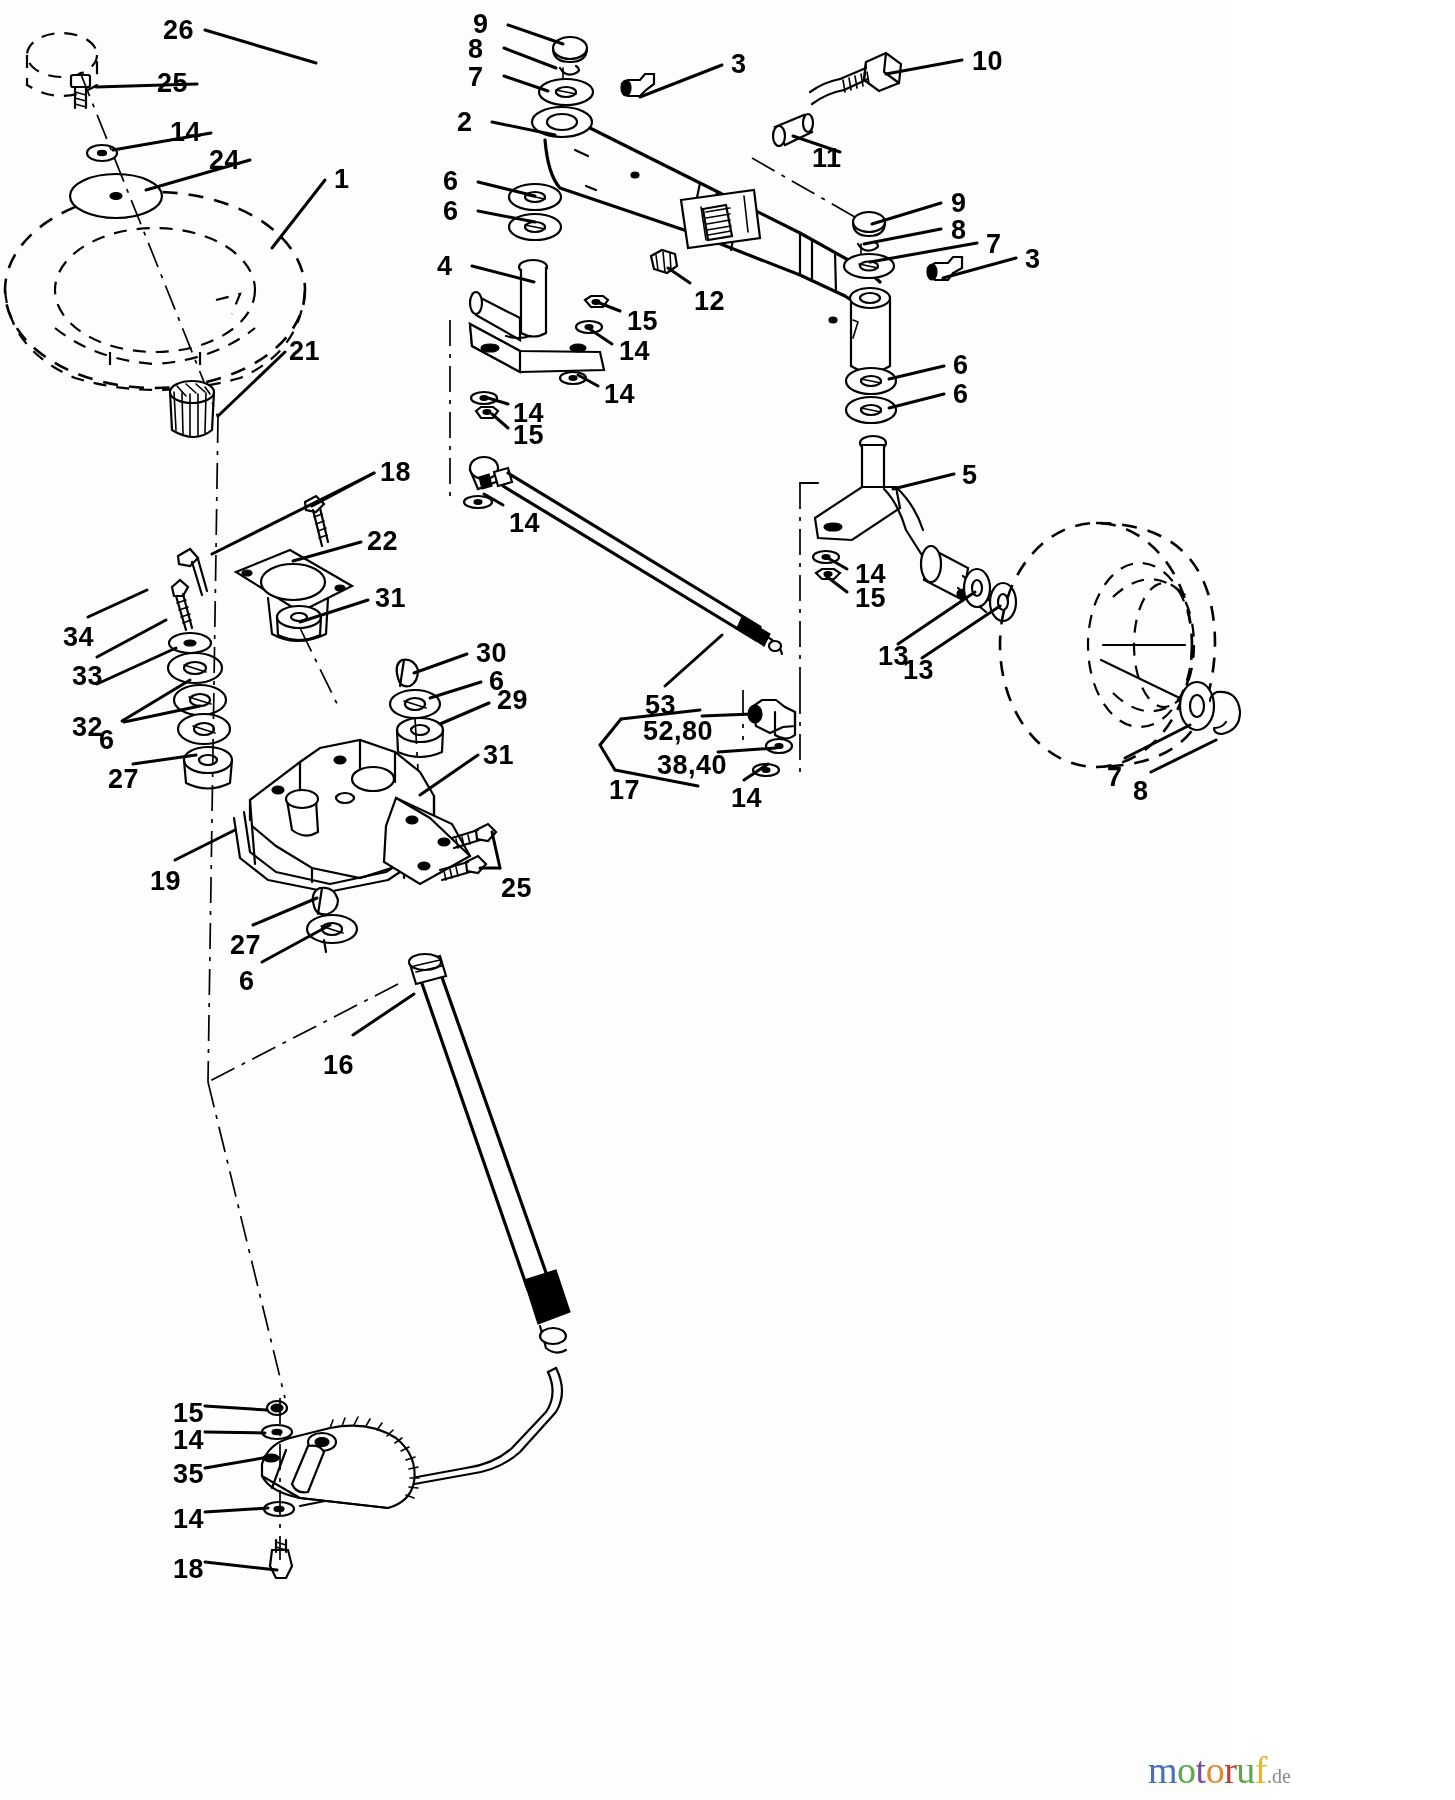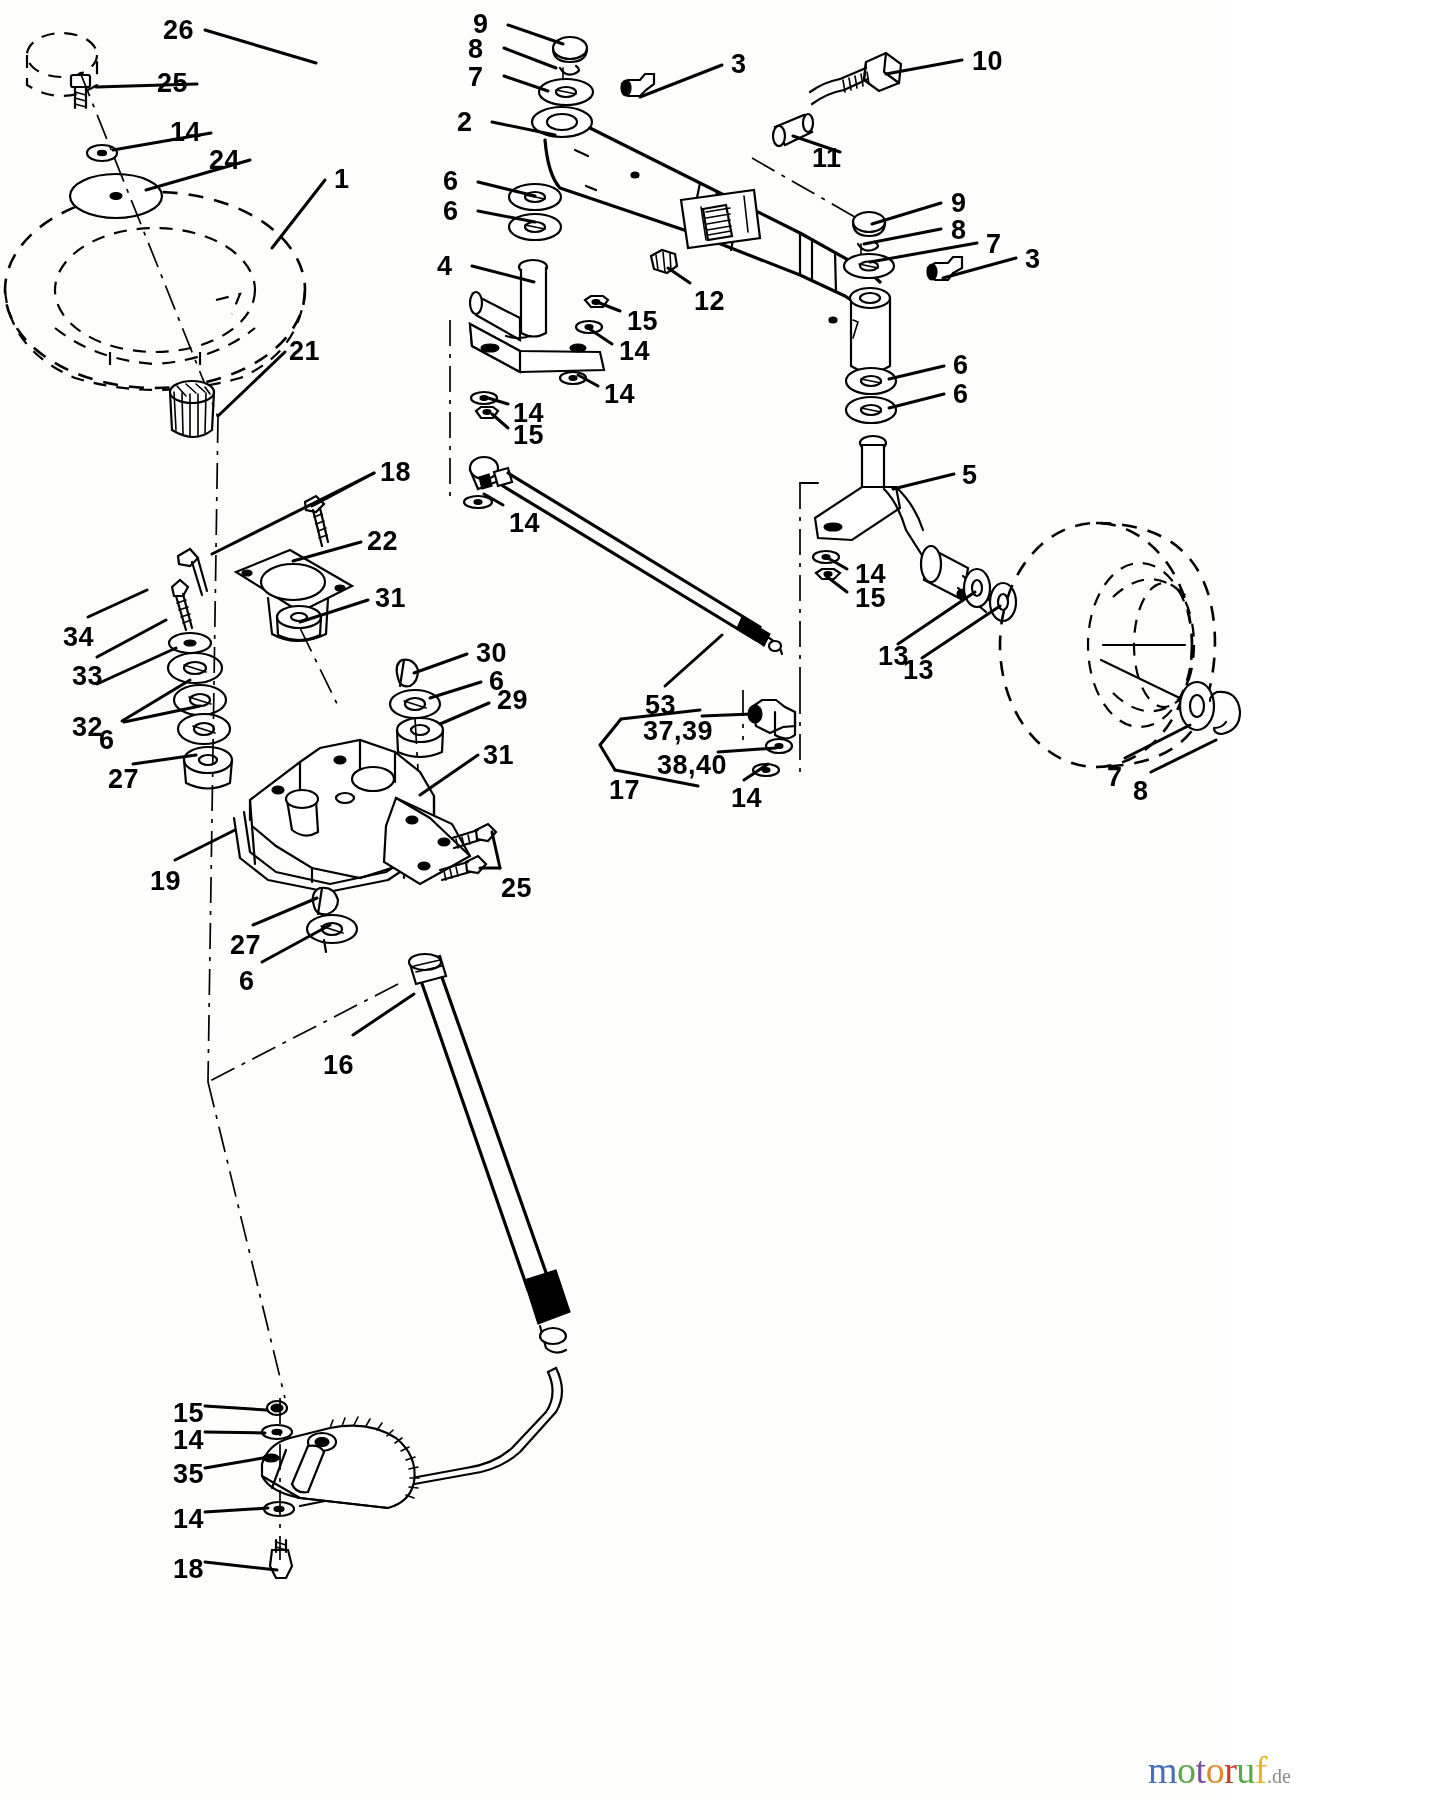--- a/index.html
+++ b/index.html
@@ -643,21 +643,21 @@
       <div class="callout" style="left: 489px; top: 668px;">6</div>
       <div class="callout" style="left: 72px; top: 663px;">33</div>
       <div class="callout" style="left: 878px; top: 643px;">13</div>
       <div class="callout" style="left: 903px; top: 657px;">13</div>
       <div class="callout" style="left: 72px; top: 714px; text-align: right;">32</div>
       <div class="callout" style="left: 497px; top: 687px;">29</div>
       <div class="callout" style="left: 645px; top: 692px;">53</div>
       <div class="callout" style="left: 855px; top: 561px;">14</div>
       <div class="callout" style="left: 855px; top: 585px;">15</div>
       <div class="callout" style="left: 99px; top: 727px;">6</div>
-      <div class="callout" style="left: 643px; top: 718px;">37,39</div>
+      <div class="callout" style="left: 643px; top: 718px;">52,80</div>
       <div class="callout" style="left: 483px; top: 742px;">31</div>
       <div class="callout" style="left: 657px; top: 752px;">38,40</div>
       <div class="callout" style="left: 108px; top: 766px;">27</div>
       <div class="callout" style="left: 609px; top: 777px;">17</div>
       <div class="callout" style="left: 731px; top: 785px;">14</div>
       <div class="callout" style="left: 1107px; top: 764px;">7</div>
       <div class="callout" style="left: 1133px; top: 778px;">8</div>
       <div class="callout" style="left: 150px; top: 868px;">19</div>
       <div class="callout" style="left: 501px; top: 875px;">25</div>
       <div class="callout" style="left: 230px; top: 932px;">27</div>

